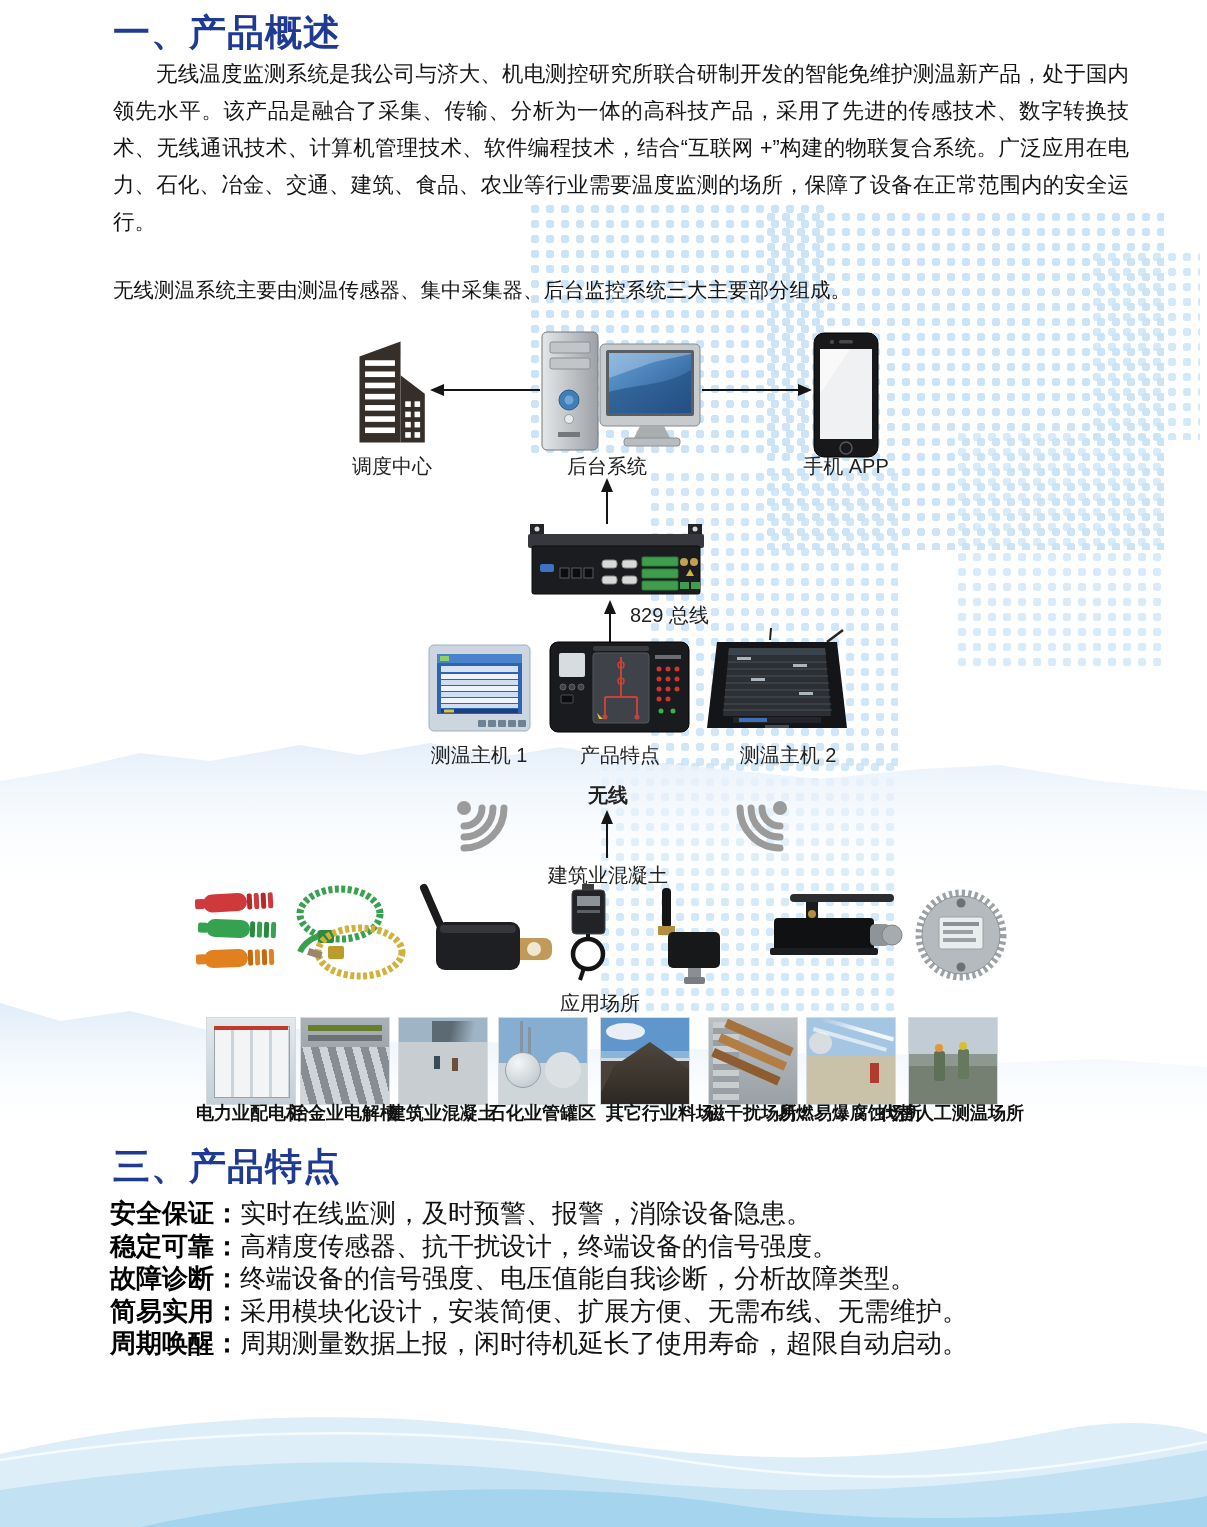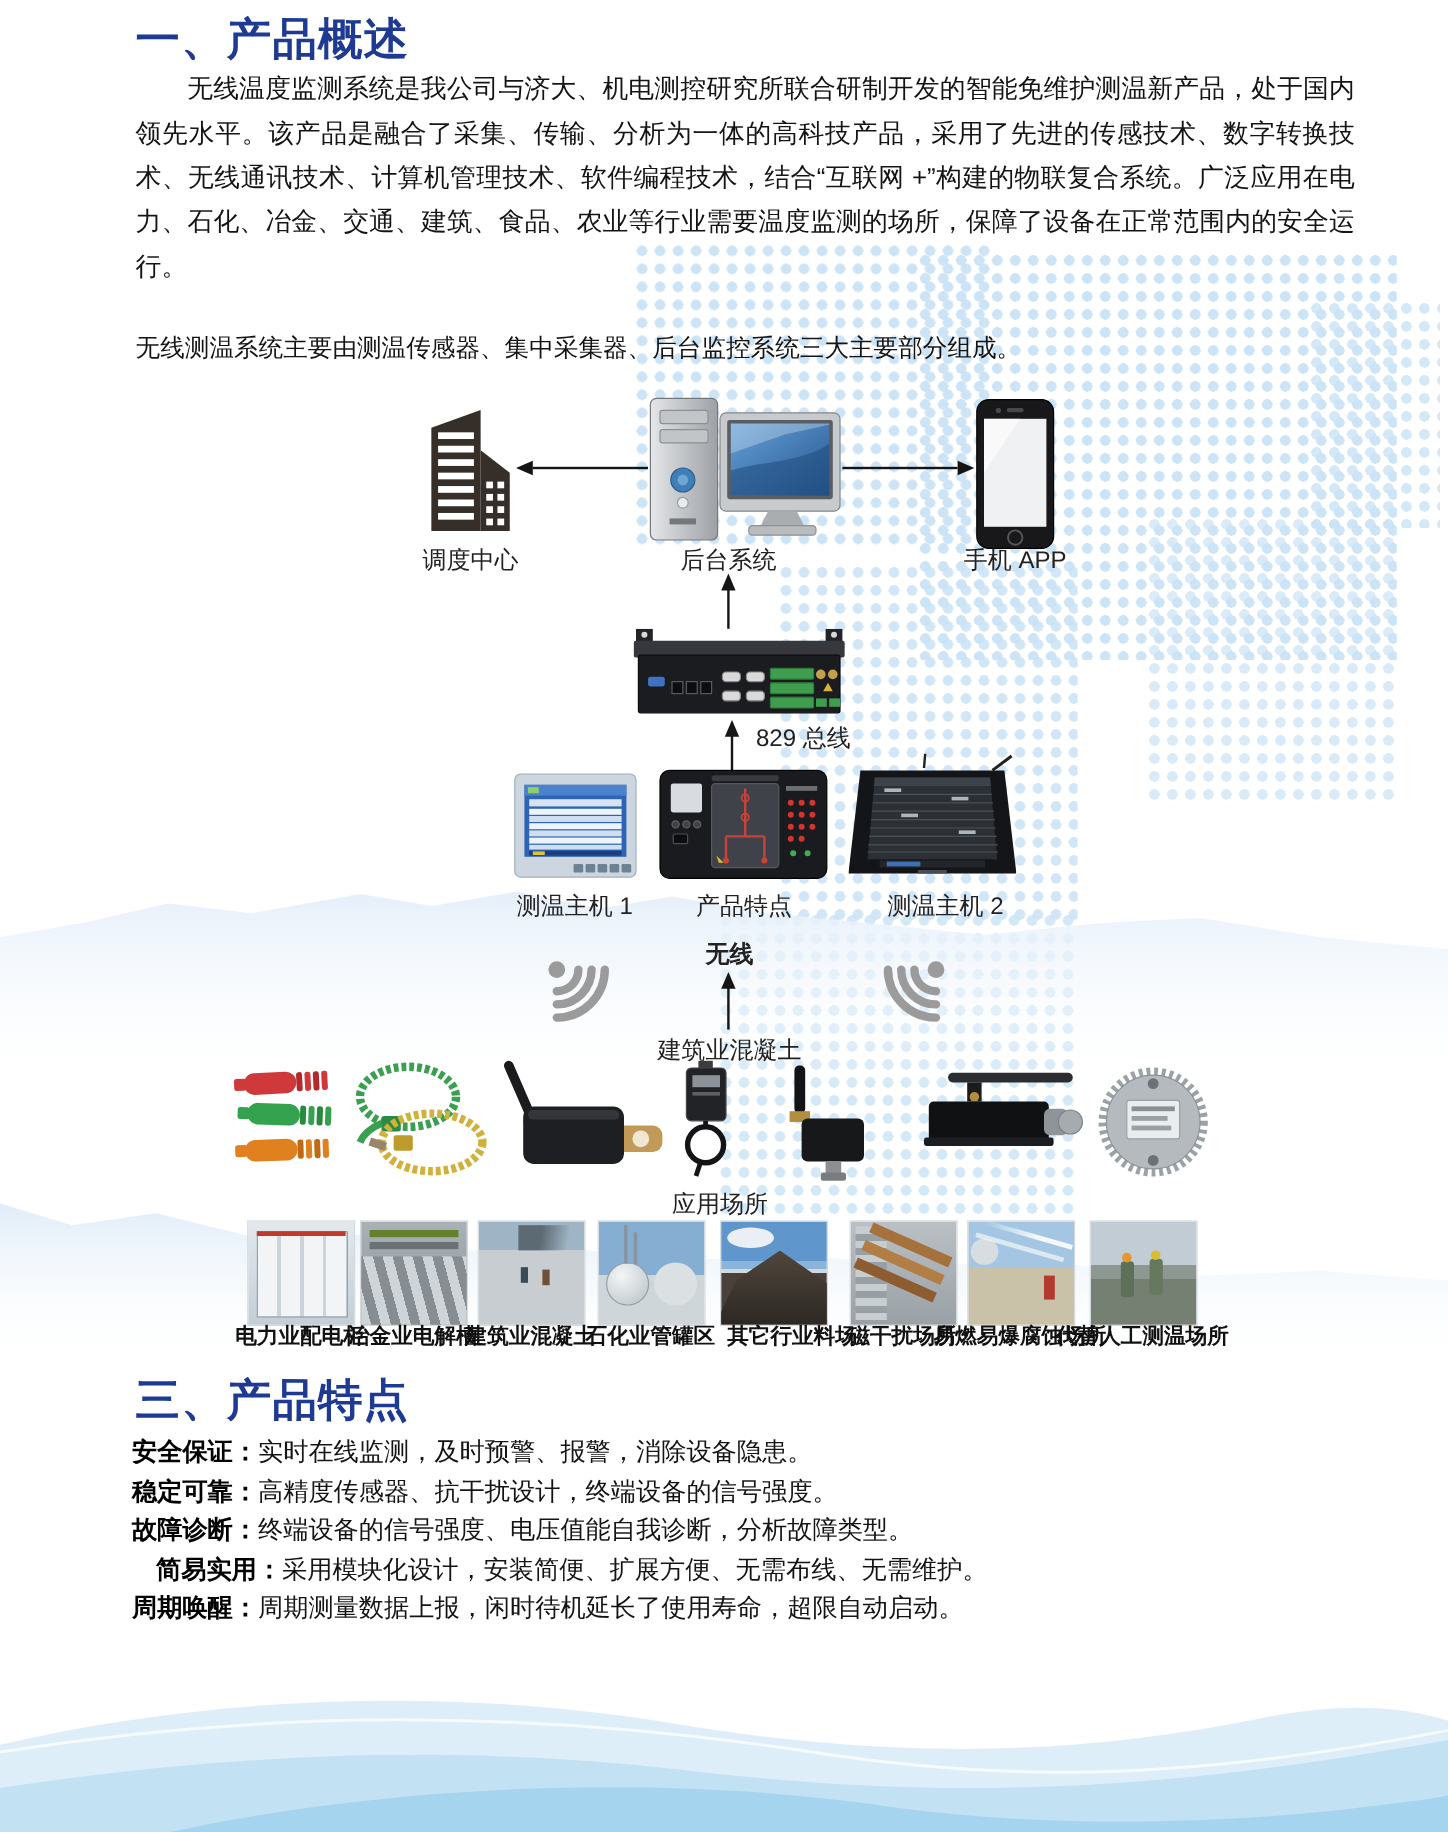--- a/index.html
+++ b/index.html
@@ -56,21 +56,21 @@
             box-shadow:0 16px 0 #b37e46,0 32px 0 #8d5c30;}
   .p7{background:linear-gradient(180deg,#a5c6e2 0 44%,#c9c2a8 44% 100%);}
   .p7 .spray{left:14%;top:10%;width:86%;height:4px;background:linear-gradient(90deg,transparent,#f4f8fb 60%);
              transform:rotate(16deg);box-shadow:-4px 12px 0 rgba(244,248,251,.7);}
   .p7 .tank{left:2%;top:16%;width:26%;height:26%;border-radius:50%;background:#d8dde1;}
   .p7 .red{left:72%;top:52%;width:10%;height:24%;background:#b23a2e;}
   .p8{background:linear-gradient(180deg,#c2ccd4 0 42%,#8d9890 42% 56%,#757f72 56% 100%);}
   .p8 .w{left:28%;top:38%;width:11px;height:30px;border-radius:3px;background:#5f7058;box-shadow:24px -2px 0 #66785e;}
   .p8 .helm{left:30%;top:30%;width:8px;height:8px;border-radius:50%;background:#e6952f;box-shadow:24px -2px 0 #d8bf31;}
   
-  .feat{position:absolute;left:110px;z-index:3;font-size:21px;color:#141414;white-space:nowrap;}
+  .feat{position:absolute;left:110px;z-index:3;font-size:26px;color:#141414;white-space:nowrap;}
   .feat .lab{font-weight:bold;color:#000;}
 </style>
 </head>
 <body>
 
 <div class="page">
 
   <div class="dots" style="left:528px;top:202px;width:300px;height:255px;"></div>
   <div class="dots" style="left:764px;top:210px;width:400px;height:340px;"></div>
   <div class="dots" style="left:648px;top:470px;width:250px;height:300px;opacity:.85;"></div>
@@ -442,20 +442,20 @@
 
   <div class="feat" style="top:1196px;">
     <span class="lab">安全保证：</span><span>实时在线监测，及时预警、报警，消除设备隐患。</span>
   </div>
   <div class="feat" style="top:1229px;">
     <span class="lab">稳定可靠：</span><span>高精度传感器、抗干扰设计，终端设备的信号强度。</span>
   </div>
   <div class="feat" style="top:1261px;">
     <span class="lab">故障诊断：</span><span>终端设备的信号强度、电压值能自我诊断，分析故障类型。</span>
   </div>
-  <div class="feat" style="top:1294px;margin-left:20px;">
+  <div class="feat" style="top:1294px;">
     <span class="lab">简易实用：</span><span>采用模块化设计，安装简便、扩展方便、无需布线、无需维护。</span>
   </div>
   <div class="feat" style="top:1326px;">
     <span class="lab">周期唤醒：</span><span>周期测量数据上报，闲时待机延长了使用寿命，超限自动启动。</span>
   </div>
 
 </div>
 
 </body></html>

